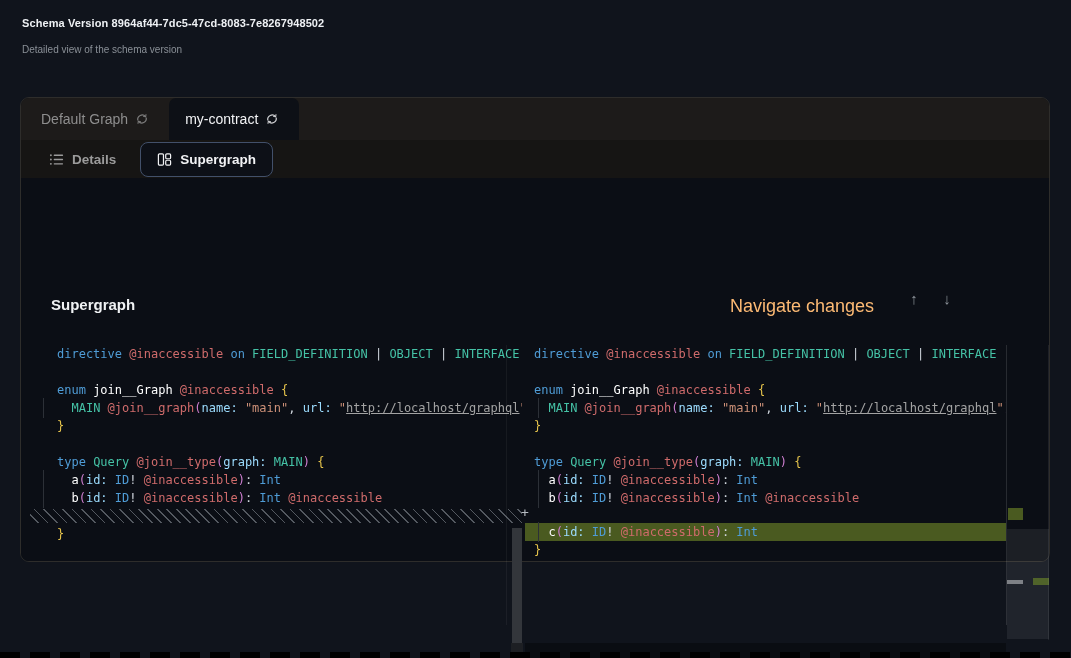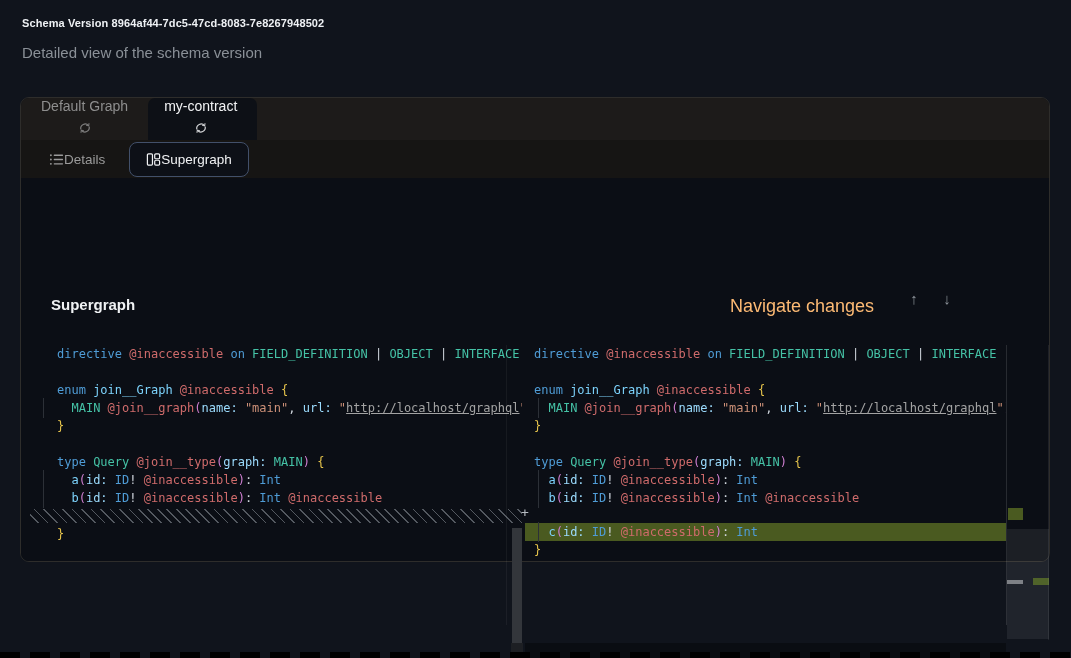--- a/index.html
+++ b/index.html
@@ -3,39 +3,39 @@
 <meta charset="utf-8">
 <style>
   * { margin:0; padding:0; box-sizing:border-box; }
   html,body { background:#10141c; }
   .page {
     position:relative; width:1071px; height:658px; overflow:hidden;
     background:#10141c; font-family:"Liberation Sans", sans-serif;
   }
   
   .page-title { position:absolute; left:22px; top:17px; font-size:11px; font-weight:bold; color:#eef1f4; letter-spacing:.1px; }
-  .page-subtitle { position:absolute; left:22px; top:44px; font-size:15px; color:#8a9097; }
+  .page-subtitle { position:absolute; left:22px; top:44px; font-size:10px; color:#8a9097; }
 
   
   .card {
     position:absolute; left:20px; top:97px; width:1030px; height:465px;
     border:1px solid #2e2d2b; border-radius:9px; background:#0b0e15;
   }
   .tab-strip {
     position:absolute; left:0; top:0; right:0; height:42px;
     background:#1d1b1a; border-radius:8px 8px 0 0; display:flex; align-items:stretch;
   }
-  .tab { display:flex; align-items:center; gap:7px; padding:0 20px; font-size:14px; color:#8e8e8e; cursor:pointer;flex-direction:column; }
+  .tab { display:flex; align-items:center; gap:7px; padding:0 20px; font-size:14px; color:#8e8e8e; cursor:pointer; }
   .tab.active { background:#0d1016; color:#f2f3f5; border-radius:7px 7px 0 0;padding-left:16px; }
   .tab .cicon { width:14px; height:14px; opacity:.85; }
   .subtab-strip {
     position:absolute; left:0; top:42px; right:0; height:38px;
     background:#161514; display:flex; align-items:center;
   }
-  .subtab { display:flex; align-items:center; gap:0; font-size:13.5px; color:#9b9b9b; margin-left:18px; padding:0 10px; height:36px; cursor:pointer; }
+  .subtab { display:flex; align-items:center; gap:8px; font-size:13.5px; color:#9b9b9b; margin-left:18px; padding:0 10px; height:36px; cursor:pointer;font-weight:bold; }
   .subtab .sicon { width:15px; height:15px; }
   .subtab.pill {
     margin-left:14px; border:1px solid #42506a; border-radius:8px; background:#0d1017;
     color:#f2f3f5; padding:0 16px; height:35px;
   }
   .content {
     position:absolute; left:0; top:80px; right:0; bottom:0;
     background:#0b0e15; border-radius:0 0 8px 8px;
   }
   .sec-title { position:absolute; left:30px; top:118px; font-size:15px; font-weight:bold; color:#f0f2f4; }
@@ -61,21 +61,21 @@
   }
   .tk-kw  { color:#4f9cd6; }
   .tk-ty  { color:#45c2a6; }
   .tk-dir { color:#cf6b6b; }
   .tk-attr{ color:#9cdcfe; }
   .tk-str { color:#ce9178; }
   .tk-lnk { color:#a3a3a3; text-decoration:underline; }
   .tk-brY { color:#e6c44c; }
   .tk-brP { color:#cf7fd1; }
   .tk-pl  { color:#cfd5dc; }
-  .tk-id  { color:#7dd3fc; }
+  .tk-id  { color:#ffffff; }
 
   .plus-marker { position:absolute; left:496px; top:160px; width:14px; font-family:"DejaVu Sans Mono", monospace; font-size:13px; color:#b7bcc2; text-align:center; }
 
   
   .abs { position:absolute; }
 
   .sash-line { left:484px; top:0; width:1px; bottom:-65px; background:rgba(255,255,255,0.05); }
   .lscroll-slider { left:490px; top:183px; width:10px; height:115px; background:#33363b; }
   .lscroll-below { left:489px; top:298px; width:12px; height:61px; background:#1d1f23; }
   .overflow-rect { left:503px; top:298px; width:481px; height:65px; background:#0a0d12; }

